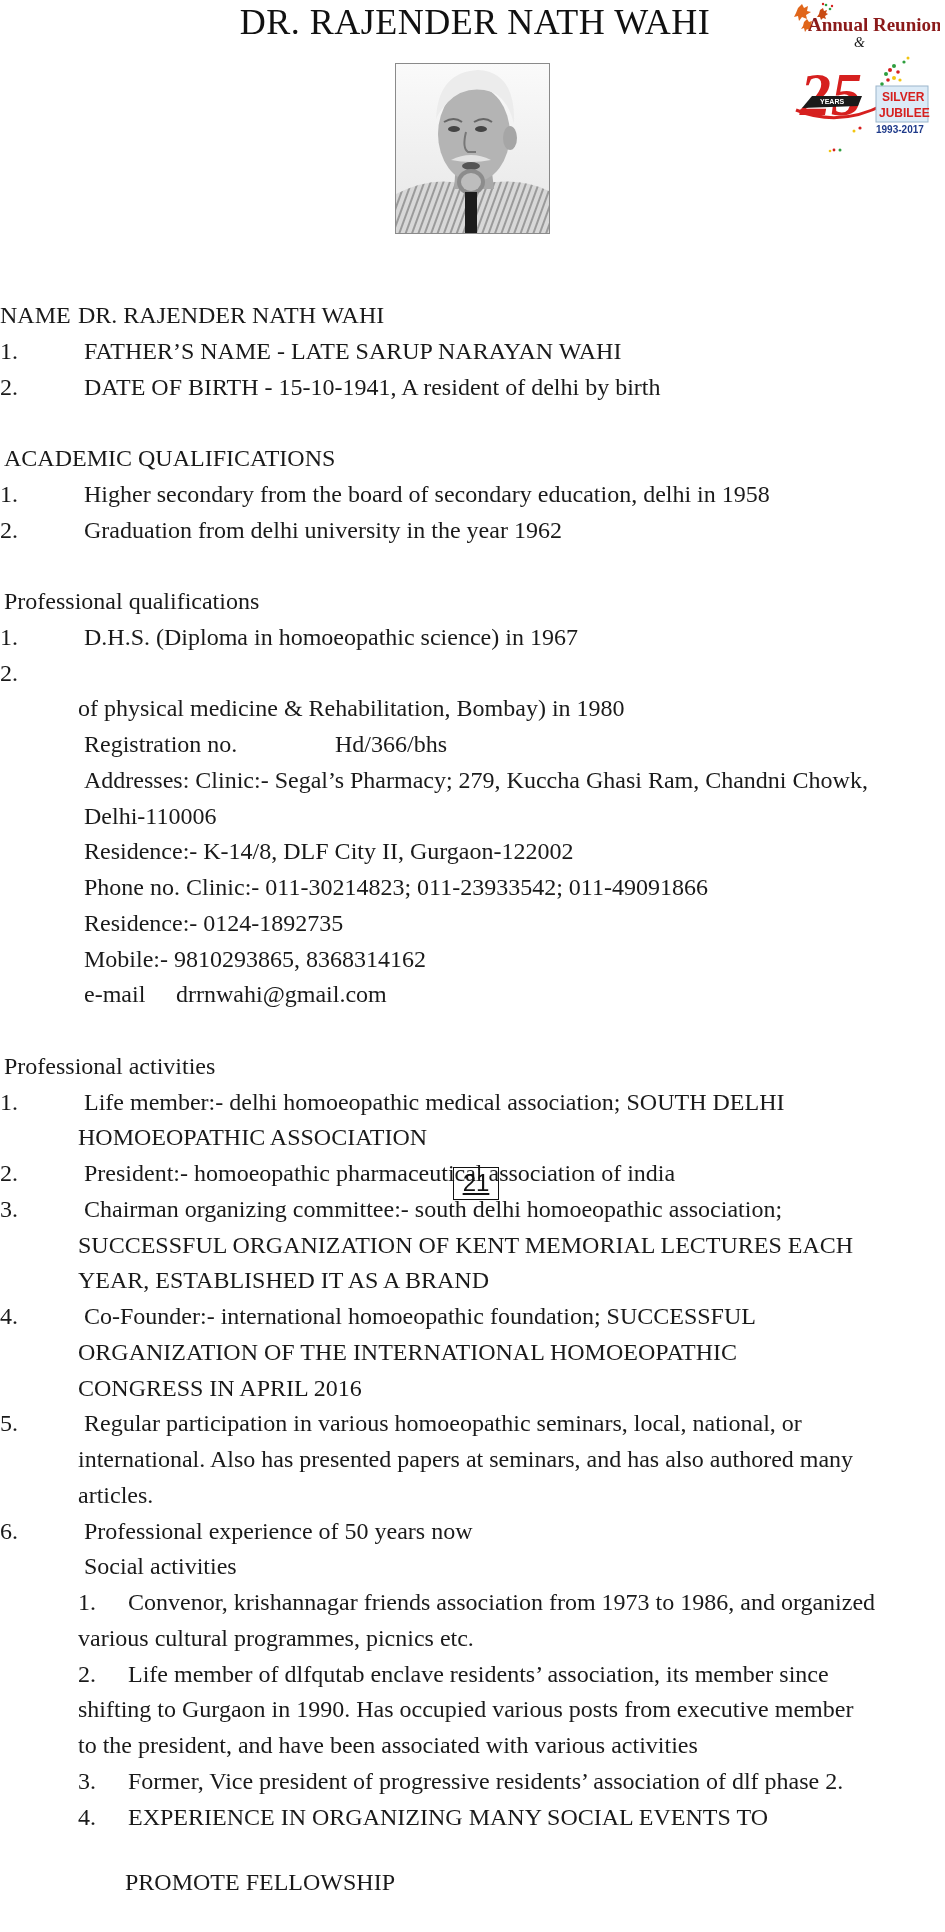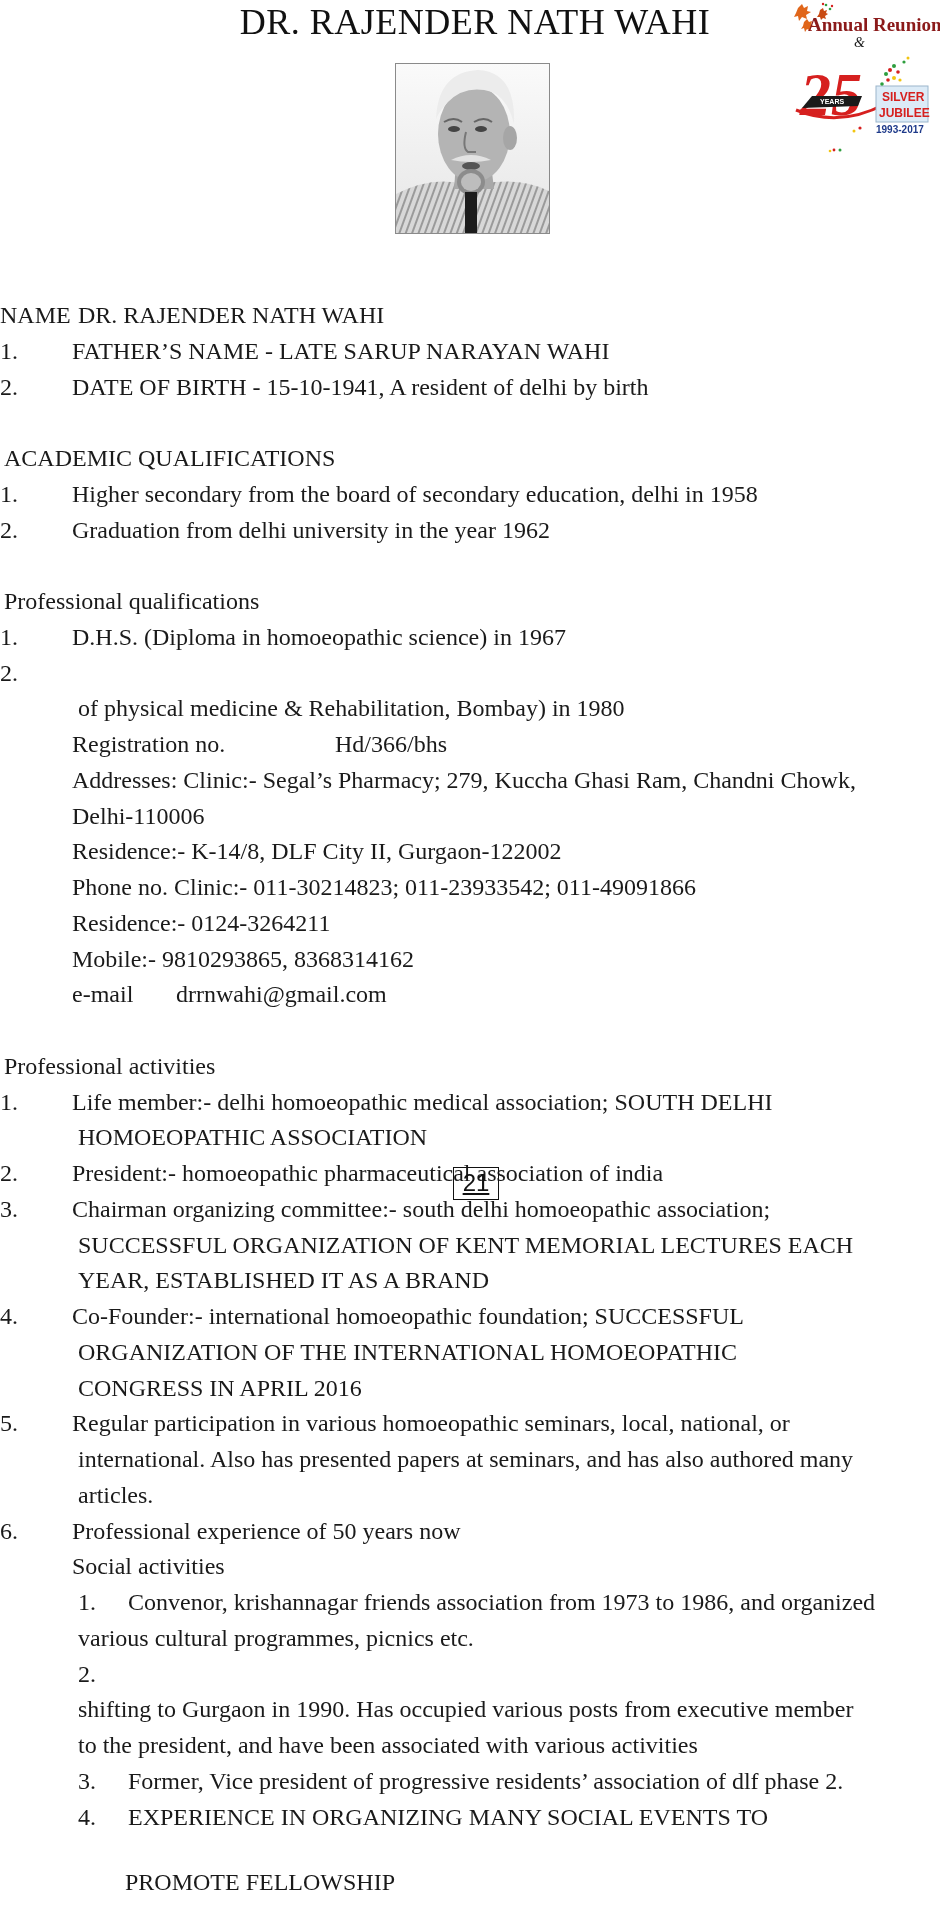--- a/index.html
+++ b/index.html
@@ -6,21 +6,21 @@
   body { width:945px; height:1932px; position:relative; overflow:hidden;
          font-family:"Liberation Serif","DejaVu Serif",serif; color:#1a1a1a; }
   .title { position:absolute; left:228px; top:0px; width:494px; text-align:center;
            font-size:36px; line-height:44px; letter-spacing:0.5px; color:#111; white-space:nowrap; }
   .photo { position:absolute; left:395px; top:63px; width:155px; height:171px;
            border:1px solid #8a8a8a; box-sizing:border-box; overflow:hidden; background:#f2f2f2; }
   .logo { position:absolute; left:790px; top:0px; width:150px; height:160px; }
   .body-text { position:absolute; left:0; top:298px; width:945px; font-size:24px; line-height:35.75px; }
   .line { position:relative; height:35.75px; white-space:nowrap; }
   .num { position:absolute; left:0; }
-  .txt { position:absolute; left:72px; }
+  .txt { position:absolute; left:84px; }
   .txt-cont { position:absolute; left:78px; }
   .sub-num { position:absolute; left:78px; }
   .sub-txt { position:absolute; left:128px; }
   .sub-cont { position:absolute; left:78px; }
   .sub-hang { position:absolute; left:125px;margin-top:30px; }
   .heading { position:absolute; left:4px; }
   .reg-value { position:absolute; left:335px; }
   .email-value { position:absolute; left:176px; }
   .name-label { position:absolute; left:0; }
   .name-value { position:absolute; left:78px; }
@@ -181,21 +181,21 @@
   <div class="line">
     <span class="txt">Delhi-110006</span>
   </div>
   <div class="line">
     <span class="txt">Residence:- K-14/8, DLF City II, Gurgaon-122002</span>
   </div>
   <div class="line">
     <span class="txt">Phone no. Clinic:- 011-30214823; 011-23933542; 011-49091866</span>
   </div>
   <div class="line">
-    <span class="txt">Residence:- 0124-3264211</span>
+    <span class="txt">Residence:- 0124-1892735</span>
   </div>
   <div class="line">
     <span class="txt">Mobile:- 9810293865, 8368314162</span>
   </div>
   <div class="line">
     <span class="txt">e-mail</span>
     <span class="email-value">drrnwahi@gmail.com</span>
   </div>
   <div class="line"></div>
 
@@ -253,20 +253,21 @@
   </div>
   <div class="line">
     <span class="sub-num">1.</span>
     <span class="sub-txt">Convenor, krishannagar friends association from 1973 to 1986, and organized</span>
   </div>
   <div class="line">
     <span class="sub-cont">various cultural programmes,  picnics etc.</span>
   </div>
   <div class="line">
     <span class="sub-num">2.</span>
+    <span class="sub-txt">Life member of dlfqutab enclave residents’ association, its member since</span>
   </div>
   <div class="line">
     <span class="sub-cont">shifting to Gurgaon in 1990. Has occupied various posts from executive member</span>
   </div>
   <div class="line">
     <span class="sub-cont">to the president, and have been associated with various activities</span>
   </div>
   <div class="line">
     <span class="sub-num">3.</span>
     <span class="sub-txt">Former, Vice president of progressive residents’ association of dlf phase 2.</span>

